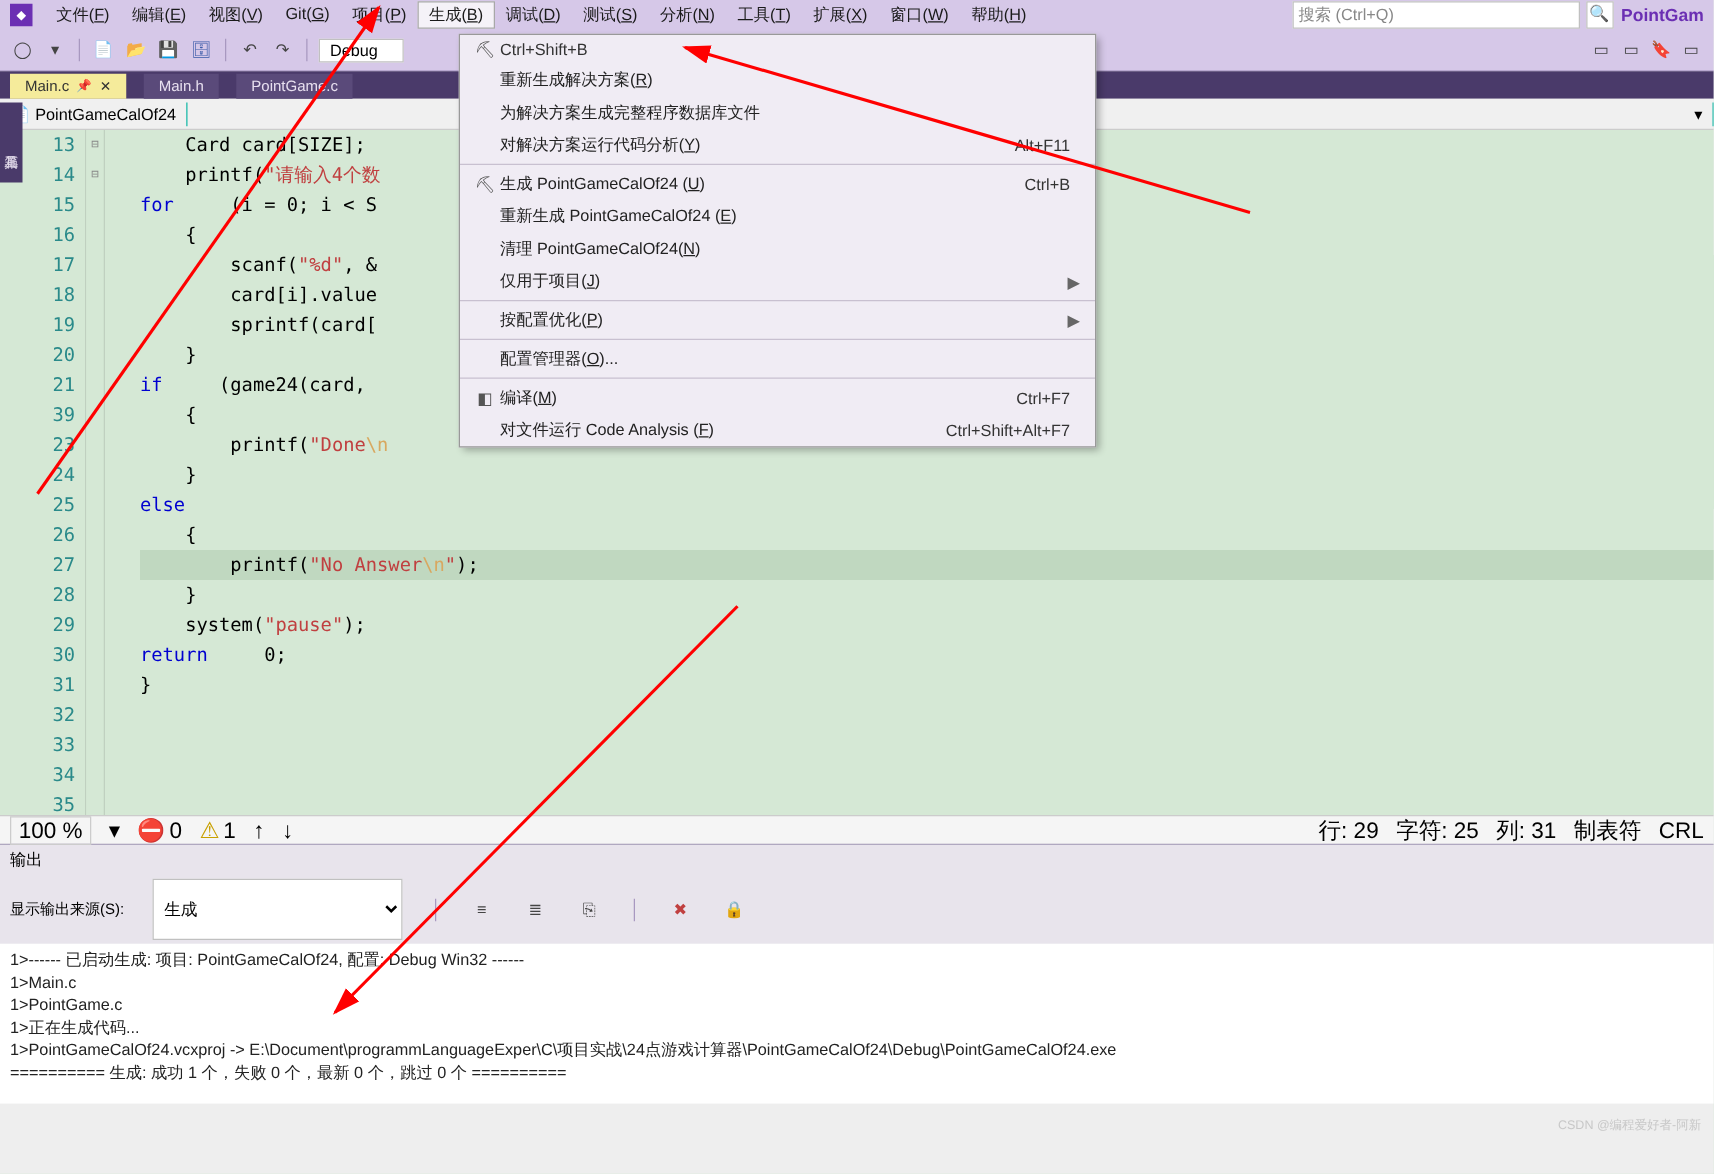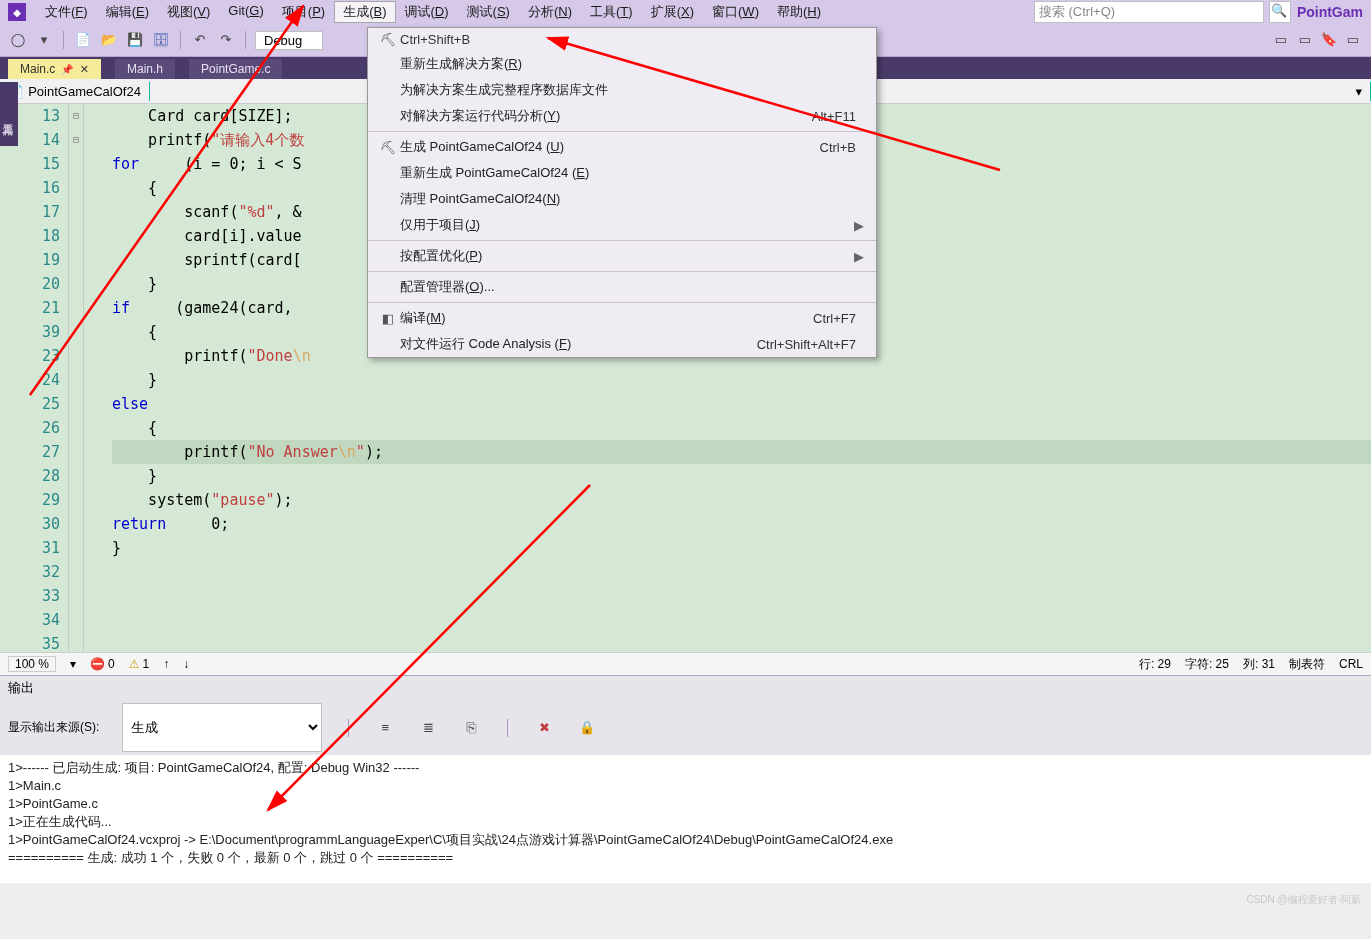--- a/index.html
+++ b/index.html
@@ -31,21 +31,21 @@
 .str{color:#c04040}
 .esc{color:#d8a860}
 .highlight{background:#c0d8c0;display:inline-block;width:100%}
 .dropdown{position:absolute;left:367px;top:27px;width:508px;background:#f0ecf4;border:1px solid #999;box-shadow:3px 3px 6px rgba(0,0,0,0.3);z-index:100}
 .dd-item{display:flex;align-items:center;padding:4px 8px;cursor:pointer;color:#222}
 .dd-icon{width:24px;text-align:center;color:#555}
 .dd-label{flex:1}
 .dd-short{color:#333;margin-right:12px}
 .dd-arrow{color:#666;margin-right:4px}
 .dd-sep{height:1px;background:#c8c0d0;margin:2px 0}
-.status-bar{background:#f5f5f5;border-top:1px solid #ccc;height:22px;display:flex;align-items:center;padding:0 8px;font-size:12px;gap:14px}
+.status-bar{background:#f5f5f5;border-top:1px solid #ccc;height:22px;display:flex;align-items:center;padding:0 8px;font-size:18px;gap:14px}
 .status-bar .pct{border:1px solid #ccc;padding:0 6px}
 .err-badge{display:flex;align-items:center;gap:3px}
 .output-header{background:#e8e4ec;border-top:1px solid #b0a8c0;padding:3px 8px;font-size:13px}
 .output-toolbar{background:#e8e4ec;padding:3px 8px;display:flex;align-items:center;gap:23px;font-size:12px}
 .output-toolbar select{border:1px solid #c0c0c0;background:#fff;padding:15px 4px;min-width:200px}
 .output-body{background:#fff;font-family:Liberation Sans, sans-serif;font-size:13px;padding:4px 8px;line-height:18px;white-space:pre;height:120px;overflow:hidden;color:#222}
 .watermark{position:fixed;right:10px;bottom:32px;color:#c8c8c8;font-size:10px}
 .sidebar-tab{position:absolute;left:0;top:82px;width:18px;height:60px;background:#4a3a6a;color:#e0d8e8;writing-mode:vertical-lr;text-align:center;font-size:11px;padding-top:4px}
 svg.arrow{position:absolute;pointer-events:none;z-index:200}
 .right-tools{display:flex;gap:4px;margin-left:auto}

